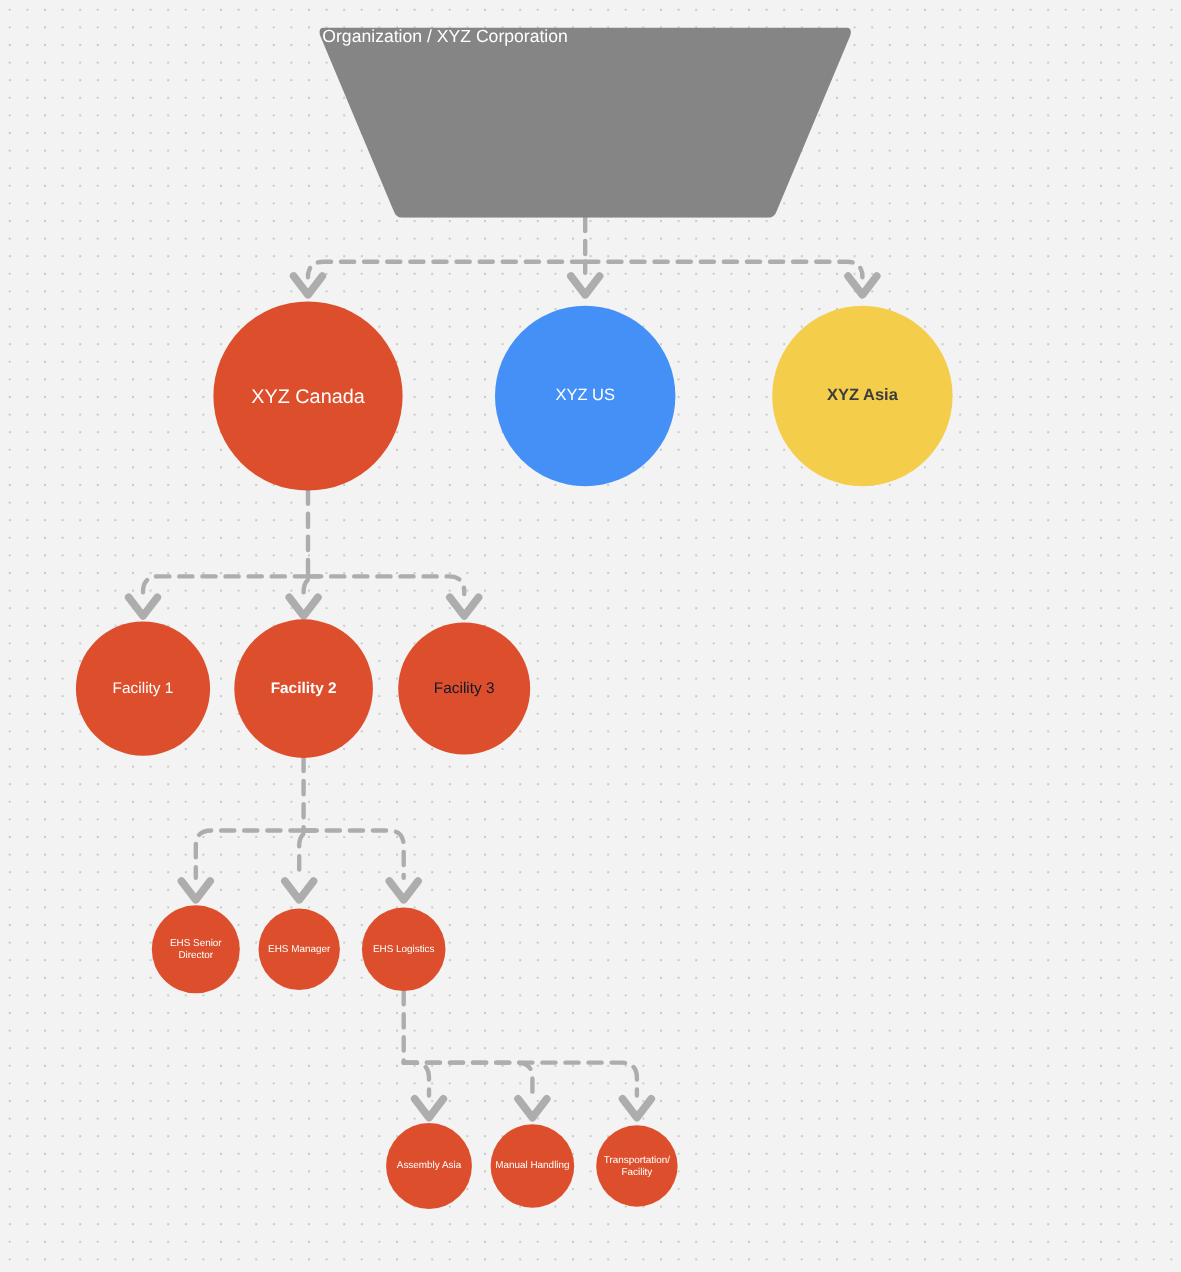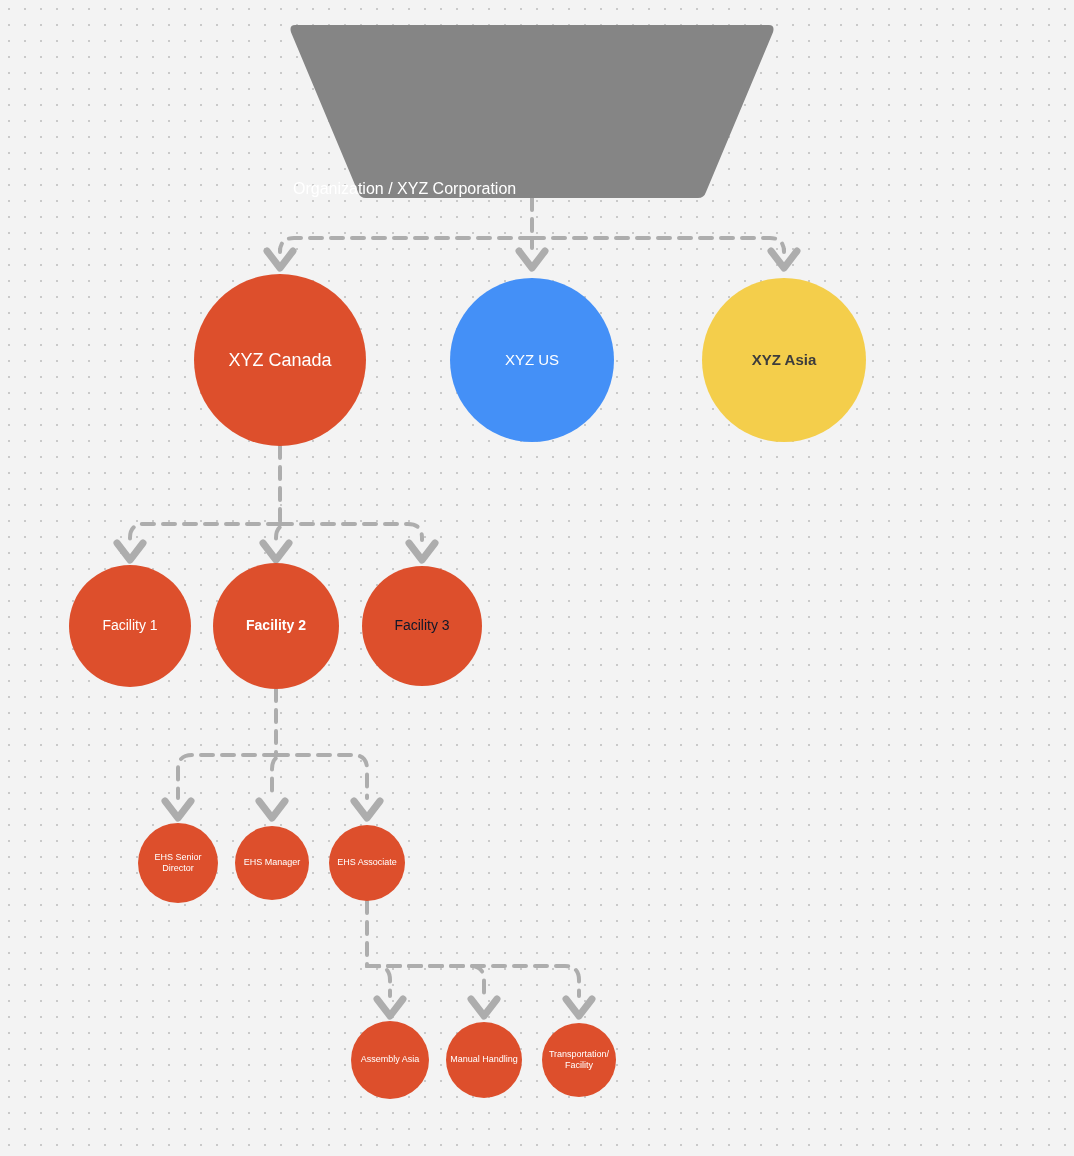--- a/index.html
+++ b/index.html
@@ -53,21 +53,21 @@
     width: 100%;
     padding: 0 4px;
     box-sizing: border-box;
     word-break: break-word;
   }
 
   
   .trapezoid {
     position: absolute;
     display: flex;
-    align-items: flex-end;
+    align-items: flex-start;
     justify-content: center;
     color: #ffffff;
     user-select: none;
   }
   .trapezoid svg {
     position: absolute;
     left: 0;
     top: 0;
   }
   .trapezoid .node-label {
@@ -137,21 +137,21 @@
       <div class="node circle" style="left: 362px; top: 566px; width: 120px; height: 120px; background: rgb(221, 79, 44); color: #0f172a; font-size: 14px;">
         <span class="node-label">Facility 3</span>
       </div>
       <div class="node circle" style="left: 138px; top: 823px; width: 80px; height: 80px; background: rgb(221, 79, 44); color: rgb(255, 255, 255); font-size: 9px;">
         <span class="node-label">EHS Senior Director</span>
       </div>
       <div class="node circle" style="left: 235px; top: 826px; width: 74px; height: 74px; background: rgb(221, 79, 44); color: rgb(255, 255, 255); font-size: 9px;">
         <span class="node-label">EHS Manager</span>
       </div>
       <div class="node circle" style="left: 329px; top: 825px; width: 76px; height: 76px; background: rgb(221, 79, 44); color: rgb(255, 255, 255); font-size: 9px;">
-        <span class="node-label">EHS Associate</span>
+        <span class="node-label">EHS Logistics</span>
       </div>
       <div class="node circle" style="left: 351px; top: 1021px; width: 78px; height: 78px; background: rgb(221, 79, 44); color: rgb(255, 255, 255); font-size: 9px;">
         <span class="node-label">Assembly Asia</span>
       </div>
       <div class="node circle" style="left: 446px; top: 1022px; width: 76px; height: 76px; background: rgb(221, 79, 44); color: rgb(255, 255, 255); font-size: 9px;">
         <span class="node-label">Manual Handling</span>
       </div>
       <div class="node circle" style="left: 542px; top: 1023px; width: 74px; height: 74px; background: rgb(221, 79, 44); color: rgb(255, 255, 255); font-size: 9px;">
         <span class="node-label">Transportation/ Facility</span>
       </div>

